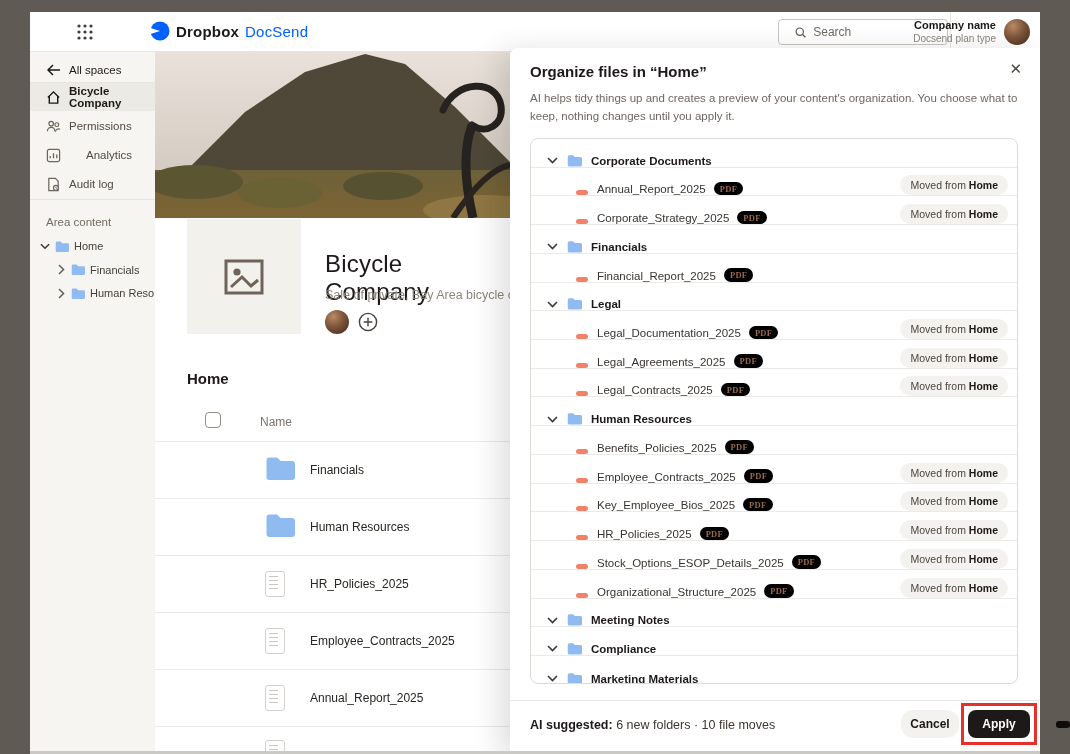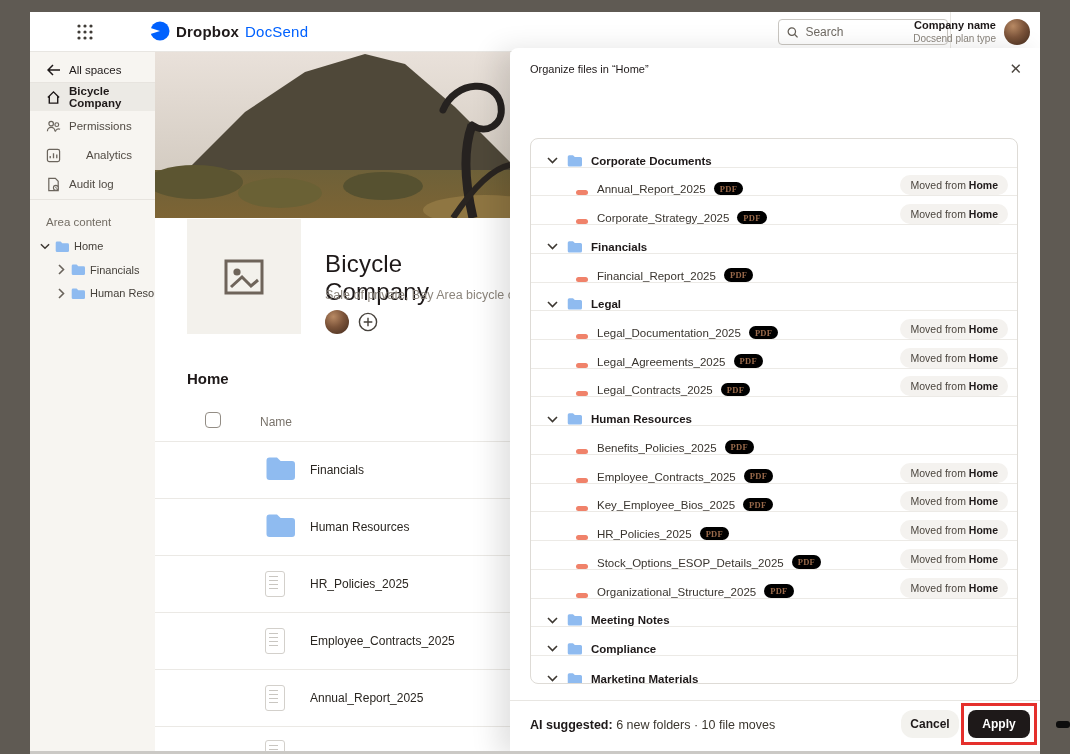--- a/index.html
+++ b/index.html
@@ -8,21 +8,21 @@
          font-family:"Liberation Sans", sans-serif; color:#1e1919; }
   #app { position:absolute; left:30px; top:12px; width:1010px; height:742px; background:#fff; overflow:hidden; }
 
   
   .topbar { position:absolute; left:0; top:0; width:100%; height:40px; background:#fff; border-bottom:1px solid #e8e6e2; z-index:5; }
   .grid-icon { position:absolute; left:46px; top:11px; width:18px; height:18px; cursor:pointer; }
   .brand { position:absolute; left:120px; top:9px; display:flex; align-items:center; gap:6px; }
   .brand .logo { width:20px; height:20px; }
   .brand .b1 { font-size:15px; font-weight:bold; letter-spacing:.2px; }
   .brand .b2 { font-size:15px; color:#0061fe; letter-spacing:.2px; }
-  .searchbox { position:absolute; left:748px; top:7px; width:170px; height:26px; border:1px solid #c9c6c1; border-radius:4px; background:#fff; display:flex; align-items:center; padding:0 8px; gap:7px;justify-content:flex-end; }
+  .searchbox { position:absolute; left:748px; top:7px; width:170px; height:26px; border:1px solid #c9c6c1; border-radius:4px; background:#fff; display:flex; align-items:center; padding:0 16px; gap:7px;justify-content:flex-end; }
   .searchbox input { border:none; outline:none; width:100%; font-size:12px; color:#1e1919; font-family:"Liberation Sans",sans-serif; background:transparent; }
   .searchbox input::placeholder { color:#6f6a63; }
   .acct-divider { position:absolute; left:920px; top:0; width:1px; height:40px; background:#e8e6e2; }
   .account { position:absolute; right:10px; top:0; height:40px; display:flex; align-items:center; gap:8px; cursor:pointer; }
   .acct-text { text-align:right; line-height:1.25; }
   .acct-name { font-size:11px; font-weight:bold; }
   .acct-plan { font-size:10px; color:#8a847c; }
   .avatar { width:26px; height:26px; border-radius:50%; background:radial-gradient(circle at 35% 28%, #b98a64 0%, #7c543a 45%, #40291b 100%); }
 
   
@@ -50,21 +50,21 @@
   .mrow { position:absolute; left:0; width:355px; height:57px; cursor:pointer; }
   .mrow .ric { position:absolute; left:110px; top:50%; transform:translateY(-50%); }
   .mrow .rname { position:absolute; left:155px; top:50%; transform:translateY(-50%); font-size:12px; color:#2a2621; }
   .doc-icon { width:20px; height:26px; background:#fff; border:1px solid #d3d0cb; border-radius:3px; position:relative; }
   .doc-icon::before { content:""; position:absolute; left:3px; top:4px; width:9px; height:15px;
       background:repeating-linear-gradient(to bottom,#c9c6c1 0 1px,transparent 1px 4px); }
 
   
   .panel { position:absolute; left:480px; top:36px; width:530px; height:706px; background:#fff; z-index:10;
            border-top-left-radius:8px; box-shadow:-12px 2px 28px rgba(0,0,0,.12); }
-  .p-title { position:absolute; left:20px; top:15px; font-size:11px; font-weight:normal; }
+  .p-title { position:absolute; left:20px; top:15px; font-size:15px; font-weight:bold; }
   .p-close { position:absolute; right:18px; top:13px; font-size:15px; color:#4c4640; cursor:pointer; line-height:1; }
   .p-desc { position:absolute; left:20px; top:42px; width:492px; font-size:11.5px; line-height:1.55; color:#6e6press; color:#6e675f; }
   .tree-box { position:absolute; left:20px; top:90px; width:488px; height:546px; border:1px solid #dedbd6; border-radius:8px; overflow:hidden; background:#fff; }
   .prow { height:28.73px; display:flex; align-items:flex-end; border-bottom:1px solid #eceae6; cursor:pointer; }
   .prow:last-child { border-bottom:none; }
   .prow .chev { width:12px; height:12px; margin-left:15px; flex:none; display:flex; align-items:center; justify-content:center; }
   .prow .pfolder { width:15px; height:13px; margin-left:9px; flex:none; }
   .prow .flabel { margin-left:9px; font-size:11.5px; font-weight:bold; color:#1e1919; }
   .prow .dash { width:12px; height:5px; border-radius:2.5px; background:#f0826a; margin-left:45px; flex:none; }
   .prow .plabel { margin-left:9px; font-size:11.5px; color:#39342e; }
@@ -301,20 +301,21 @@
         <div class="mdiv" style="top: 674px;"></div>
       </div>
     <div style="position:absolute; left:110px; top:688px;">
       <div class="doc-icon"></div>
     </div>
   </main>
 
   <section class="panel">
     <h2 class="p-title">Organize files in “Home”</h2>
     <span class="p-close">✕</span>
+    <p class="p-desc">AI helps tidy things up and creates a preview of your content's organization. You choose what to keep, nothing changes until you apply it.</p>
     <div class="tree-box" id="panel-rows">
         <div class="prow">
           <span class="chev">
             <svg width="11" height="7" viewBox="0 0 11 7">
               <path d="M1,1 L5.5,5.5 L10,1" fill="none" stroke="#3c3731" stroke-width="1.6"></path>
             </svg>
           </span>
           <span class="pfolder" style="display:flex;">
             <svg width="15" height="13" viewBox="0 0 20 16">
               <path d="M1,3 a2,2 0 0 1 2,-2 h5 l2.4,2.4 h7.6 a2,2 0 0 1 2,2 v8.6 a2,2 0 0 1 -2,2 h-15 a2,2 0 0 1 -2,-2 z" fill="#8fbbf0"></path>

